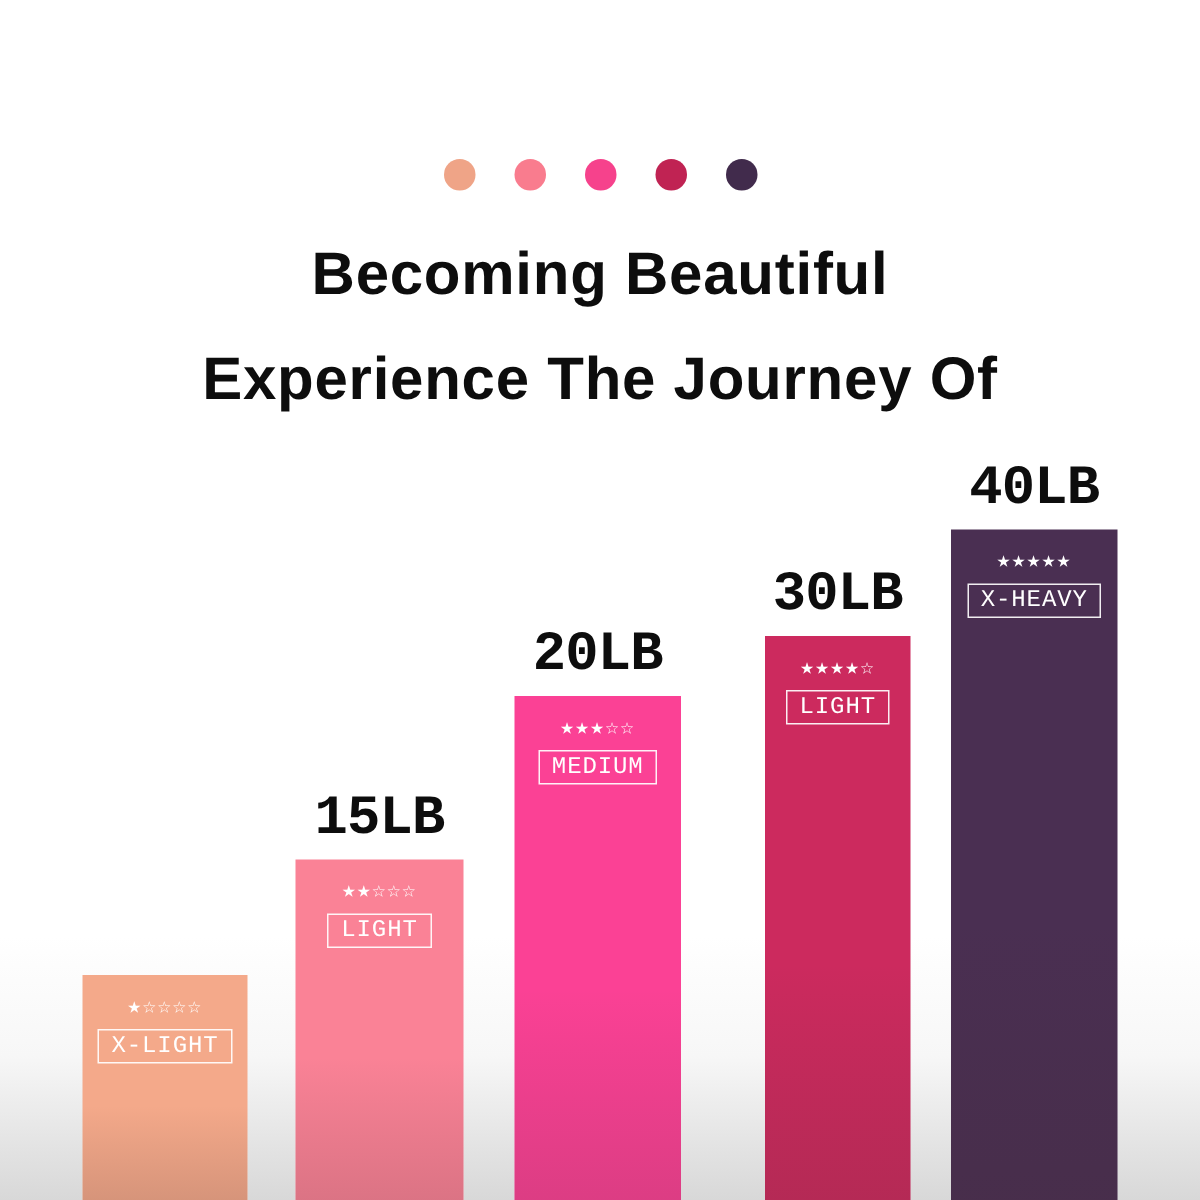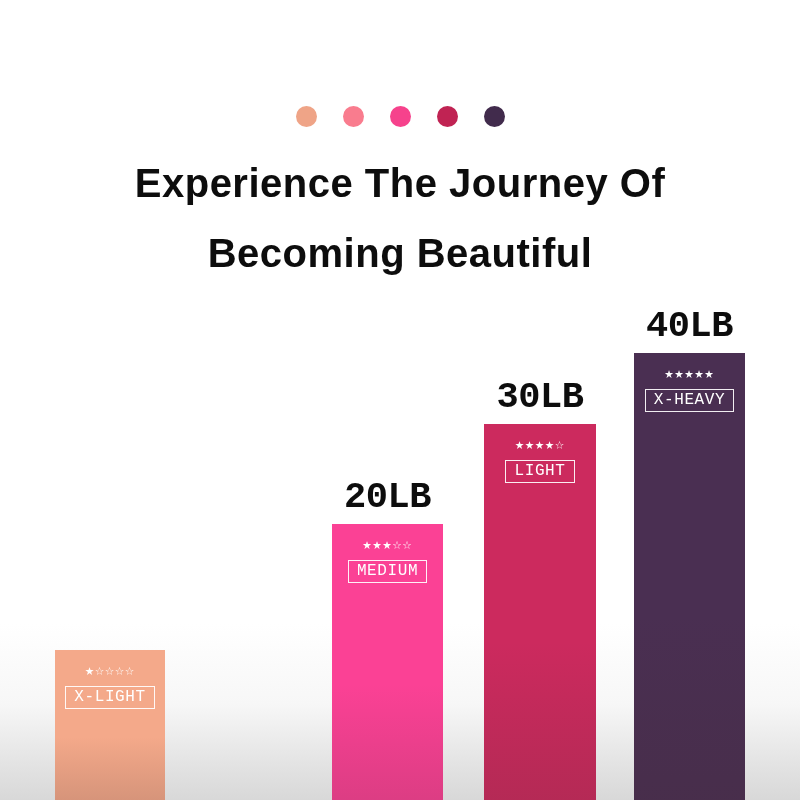--- a/index.html
+++ b/index.html
@@ -134,43 +134,52 @@
 
   <div id="dot-row">
     <span class="dot" style="background: rgb(239, 164, 135);"></span>
     <span class="dot" style="background: rgb(249, 124, 142);"></span>
     <span class="dot" style="background: rgb(246, 66, 140);"></span>
     <span class="dot" style="background: rgb(192, 35, 83);"></span>
     <span class="dot" style="background: rgb(65, 43, 76);"></span>
   </div>
 
   <div id="headline">
+    <span class="line">Becoming Beautiful</span>
     <span class="line">Experience The Journey Of</span>
-    <span class="line">Becoming Beautiful</span>
   </div>
 
   <div id="chart">
       <div class="bar-group" style="left: 55px; width: 110px; height: 150px;">
         <div class="bar" style="background: rgb(244, 169, 138);">
           <div class="bar-badge">
             <div class="stars">★☆☆☆☆</div>
             <div class="level-box">X-LIGHT</div>
           </div>
         </div>
       </div>
-      <div class="bar-group" style="left: 332px; width: 111px; height: 276px;">
+      <div class="bar-group" style="left: 197px; width: 112px; height: 227px;">
+        <div class="bar-value">15LB</div>
+        <div class="bar" style="background: rgb(250, 130, 150);">
+          <div class="bar-badge">
+            <div class="stars">★★☆☆☆</div>
+            <div class="level-box">LIGHT</div>
+          </div>
+        </div>
+      </div>
+      <div class="bar-group" style="left: 343px; width: 111px; height: 336px;">
         <div class="bar-value">20LB</div>
         <div class="bar" style="background: rgb(251, 65, 149);">
           <div class="bar-badge">
             <div class="stars">★★★☆☆</div>
             <div class="level-box">MEDIUM</div>
           </div>
         </div>
       </div>
-      <div class="bar-group" style="left: 484px; width: 112px; height: 376px;">
+      <div class="bar-group" style="left: 510px; width: 97px; height: 376px;">
         <div class="bar-value">30LB</div>
         <div class="bar" style="background: rgb(204, 42, 94);">
           <div class="bar-badge">
             <div class="stars">★★★★☆</div>
             <div class="level-box">LIGHT</div>
           </div>
         </div>
       </div>
       <div class="bar-group" style="left: 634px; width: 111px; height: 447px;">
         <div class="bar-value">40LB</div>

